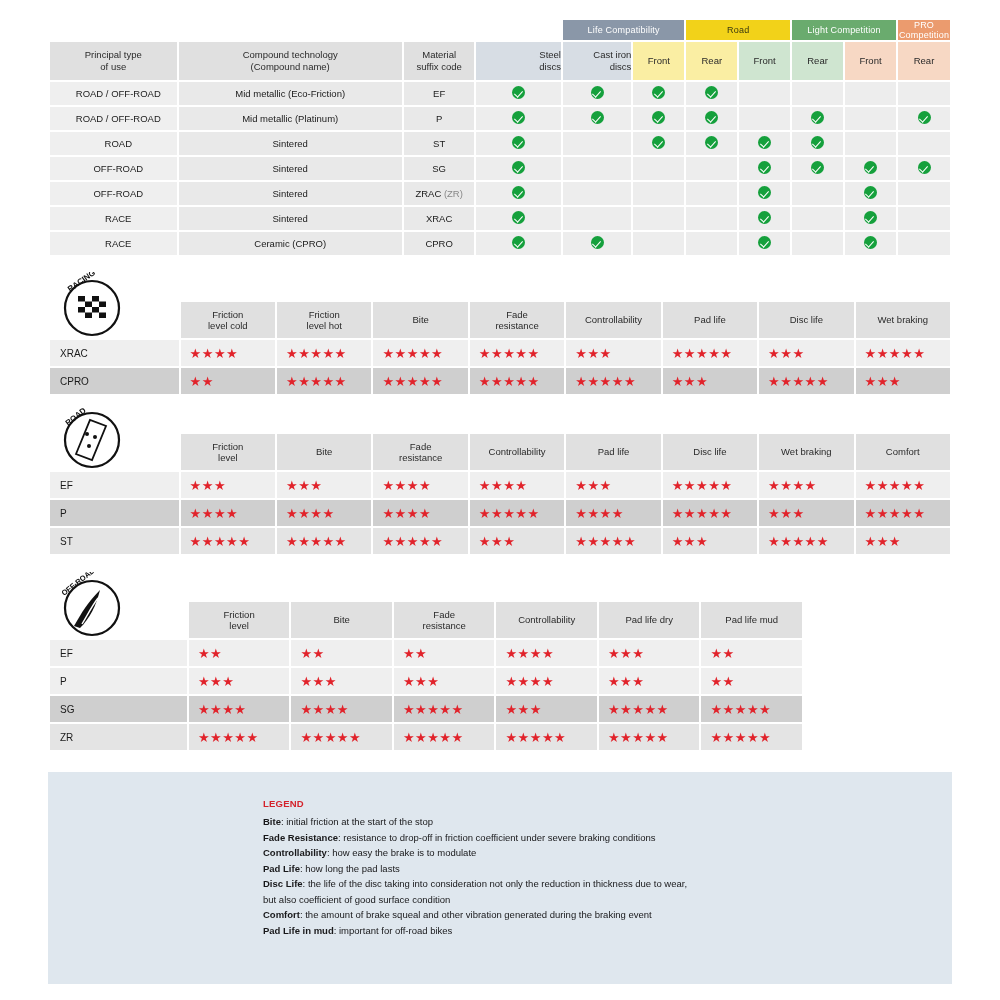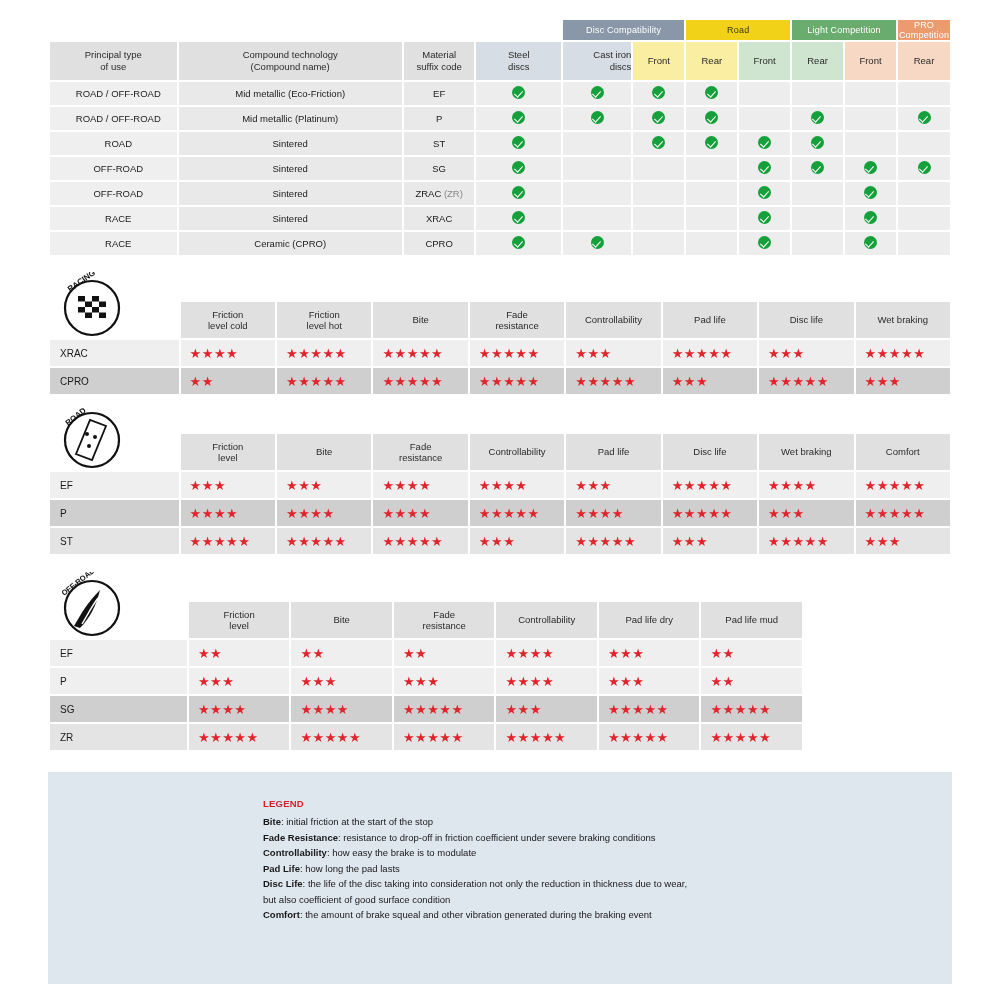--- a/index.html
+++ b/index.html
@@ -145,30 +145,30 @@
 </style>
 </head>
 <body>
 
 <div id="page">
 
   <table class="compat">
     <thead>
       <tr id="grp-row">
           <td class="grp blank" colspan="4"></td>
-          <td class="grp disc" colspan="2">Disc Compatibility</td>
+          <td class="grp disc" colspan="2">Life Compatibility</td>
           <td class="grp road" colspan="2">Road</td>
           <td class="grp light" colspan="2">Light Competition</td>
           <td class="grp pro" colspan="2">PRO Competition</td>
         </tr>
       <tr id="hdr-row">
           <td class="hdr grey" style="width: 130px;">Principal type<br>of use</td>
           <td class="hdr grey" style="width: 230px;">Compound technology<br>(Compound name)</td>
           <td class="hdr grey" style="width: 72px;">Material<br>suffix code</td>
-          <td class="hdr disc" style="width: 87px;">Steel<br>discs</td>
+          <td class="hdr disc" style="width: 87px; text-align: right;">Steel<br>discs</td>
           <td class="hdr disc" style="width: 70px; text-align: right;">Cast iron<br>discs</td>
           <td class="hdr road" style="width: 52px;">Front</td>
           <td class="hdr road" style="width: 52px;">Rear</td>
           <td class="hdr light" style="width: 52px;">Front</td>
           <td class="hdr light" style="width: 52px;">Rear</td>
           <td class="hdr pro" style="width: 52px;">Front</td>
           <td class="hdr pro" style="width: 52px;">Rear</td>
         </tr>
     </thead>
     <tbody id="compat-body">
@@ -453,17 +453,18 @@
     <div class="legend-inner">
       <div class="legend-title">LEGEND</div>
       <div id="legend-lines">
           <div class="legend-line"><b>Bite</b>: initial friction at the start of the stop</div>
           <div class="legend-line"><b>Fade Resistance</b>: resistance to drop-off in friction coefficient under severe braking conditions</div>
           <div class="legend-line"><b>Controllability</b>: how easy the brake is to modulate</div>
           <div class="legend-line"><b>Pad Life</b>: how long the pad lasts</div>
           <div class="legend-line"><b>Disc Life</b>: the life of the disc taking into consideration not only the reduction in thickness due to wear,</div>
           <div class="legend-line">but also coefficient of good surface condition</div>
           <div class="legend-line"><b>Comfort</b>: the amount of brake squeal and other vibration generated during the braking event</div>
+          <div class="legend-line"><b>Pad Life in mud</b>: important for off-road bikes</div>
         </div>
     </div>
   </div>
 
 </div>
 
 </body></html>

